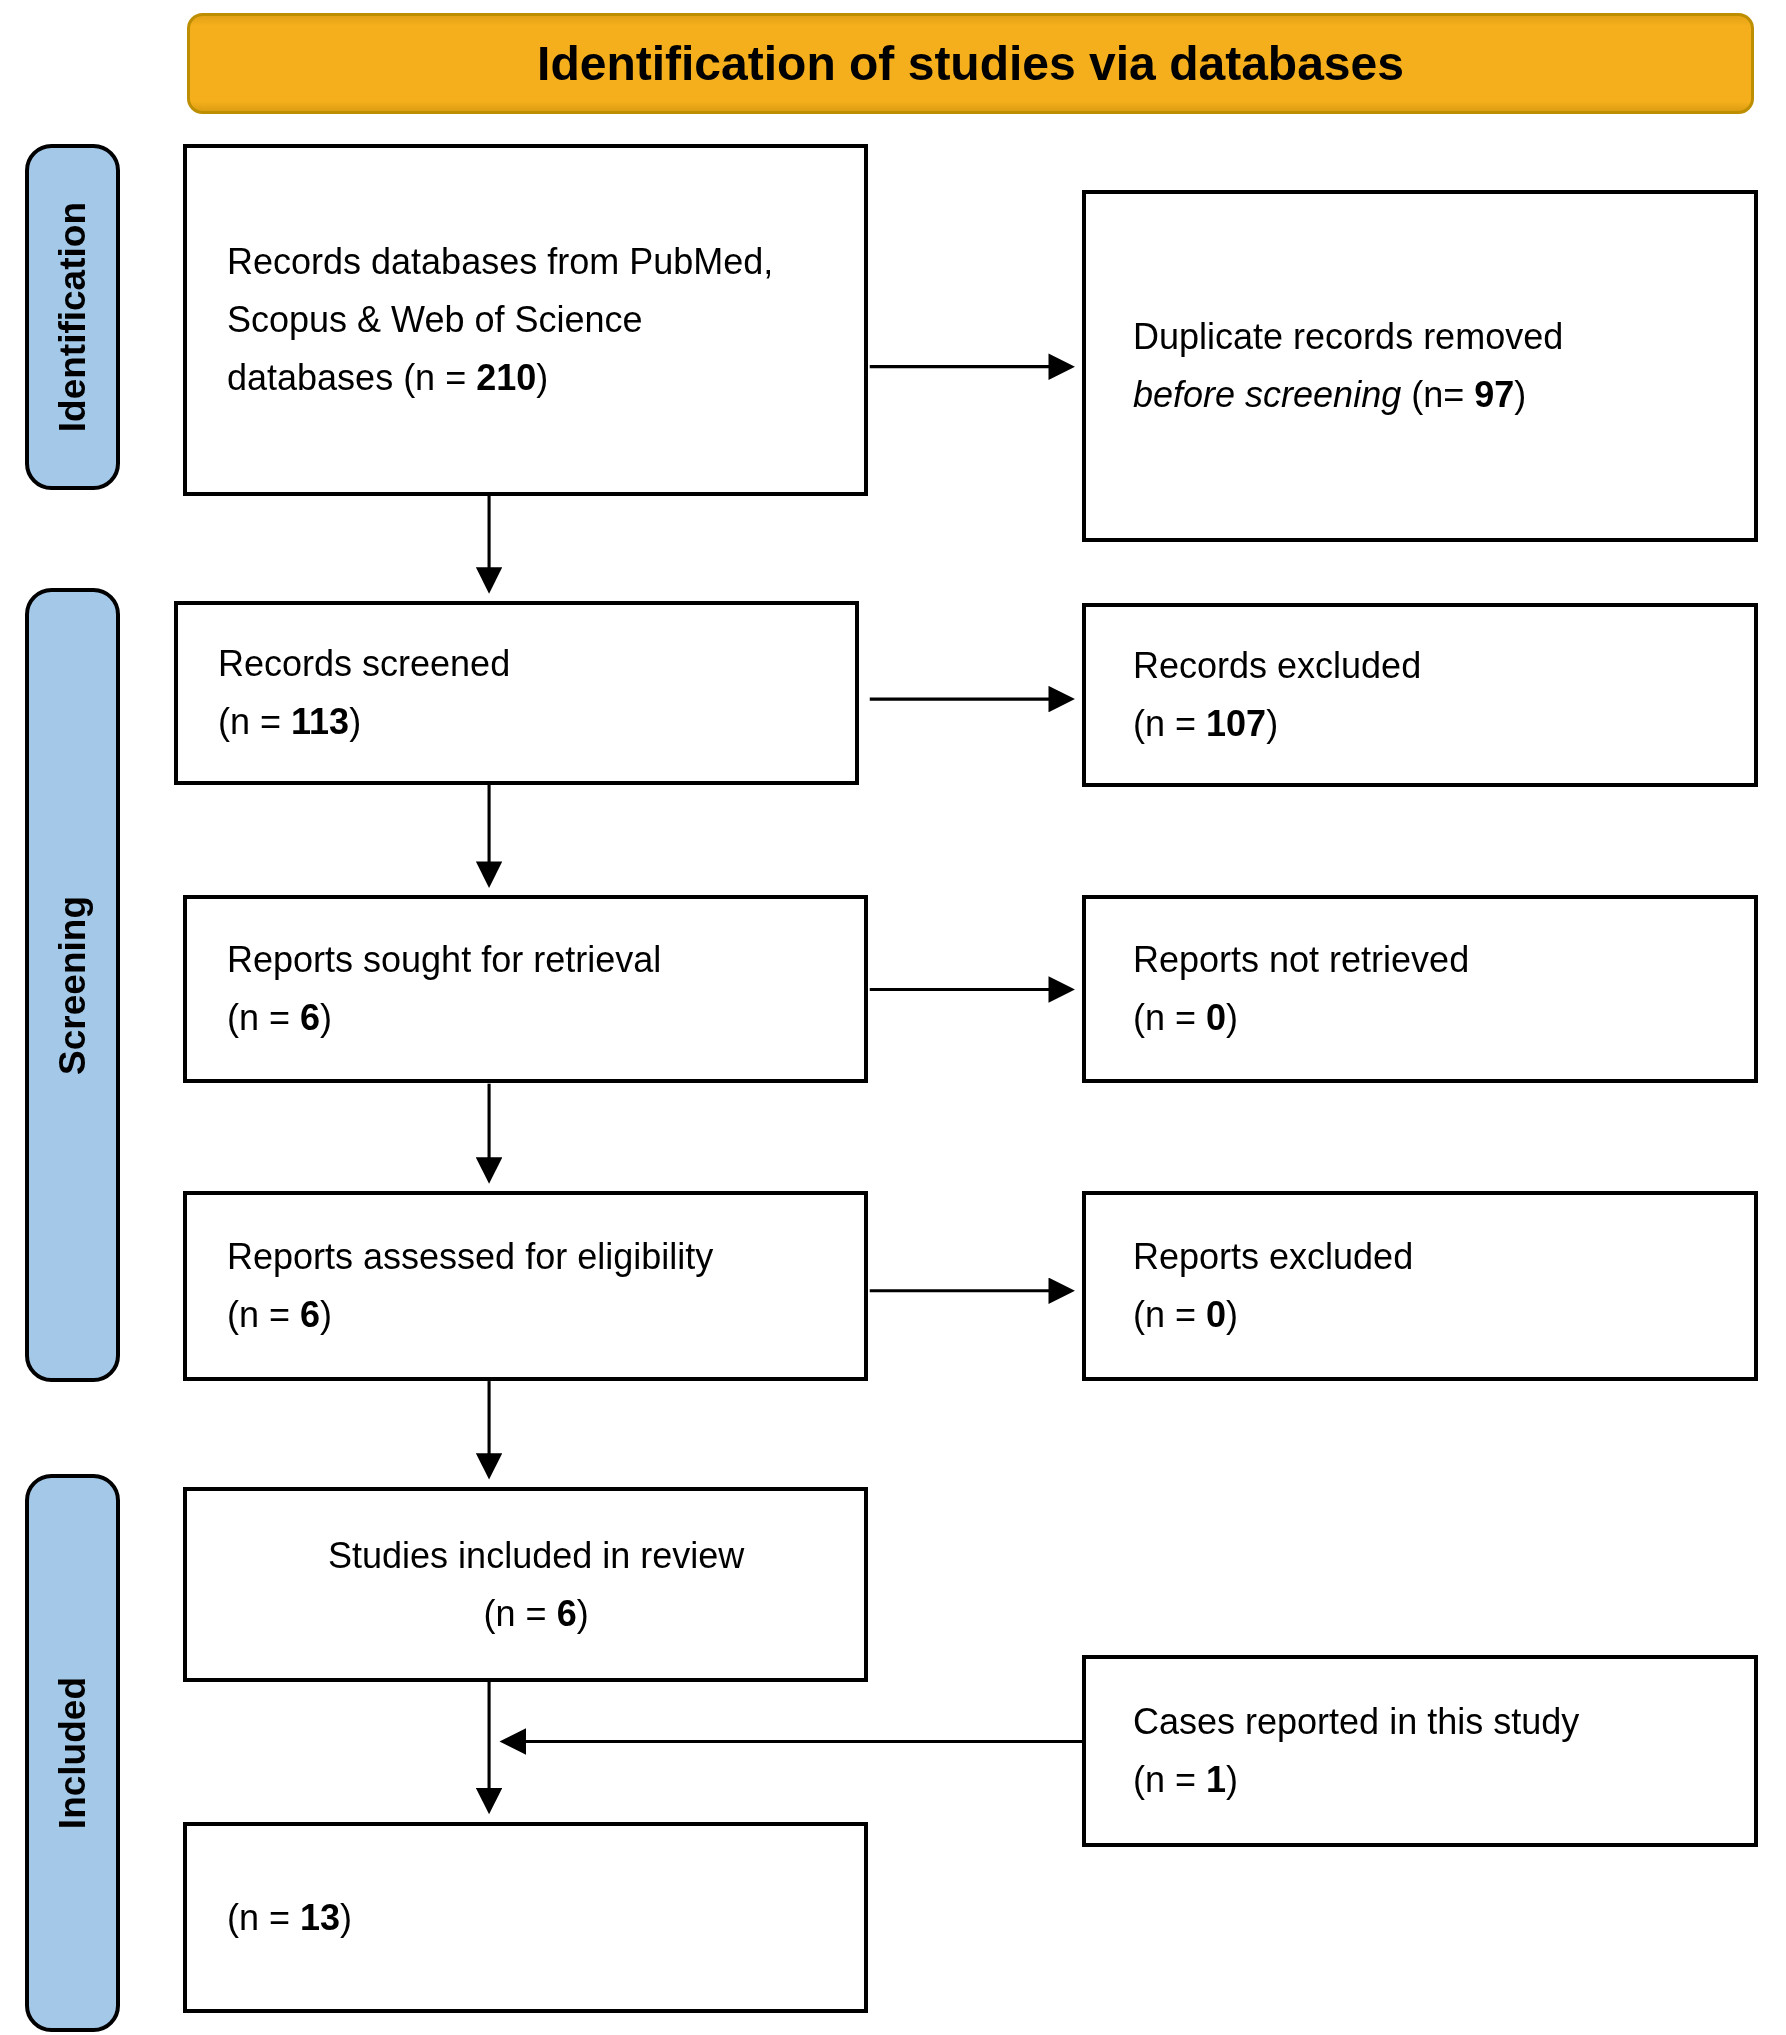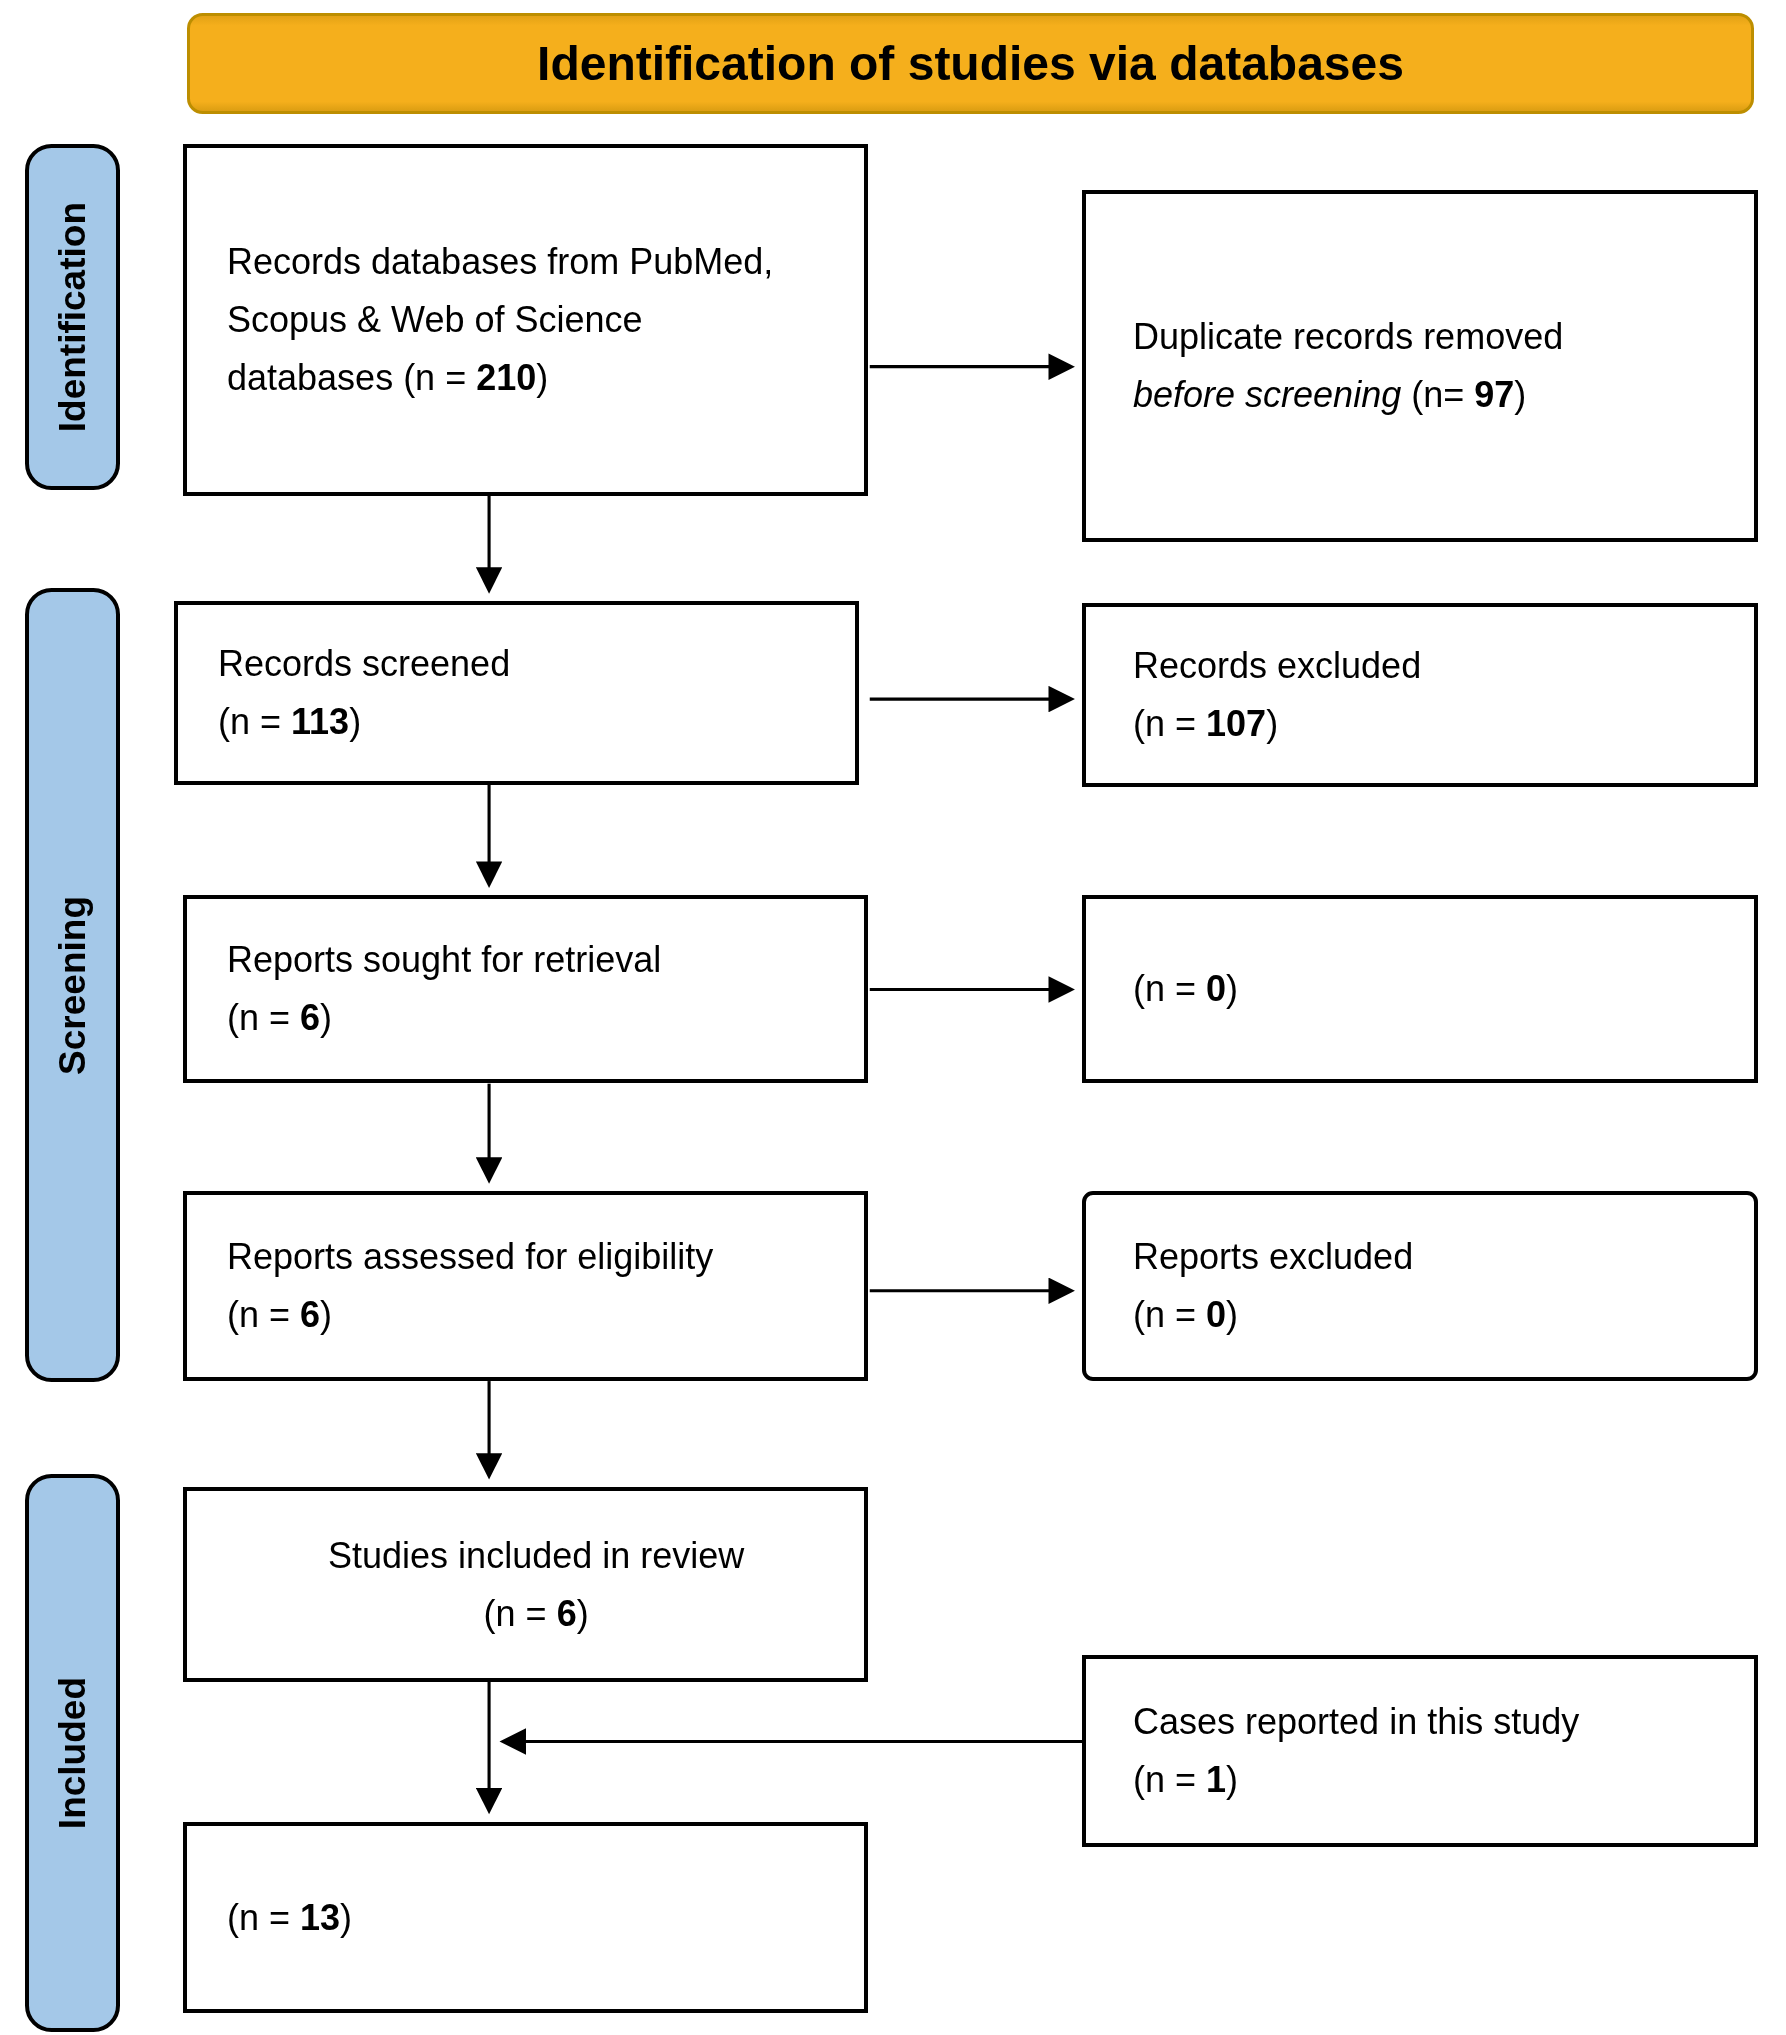--- a/index.html
+++ b/index.html
@@ -93,23 +93,24 @@
 
   <div class="box right" style="left:1082px;top:144px;width:676px;height:352px;margin-top:46px;">
       <div><span>Duplicate records removed</span></div>
       <div><span class="i">before screening</span><span> (n= </span><span class="b">97</span><span>)</span></div>
     </div>
   <div class="box right" style="left:1082px;top:603px;width:676px;height:184px;">
       <div><span>Records excluded</span></div>
       <div><span>(n = </span><span class="b">107</span><span>)</span></div>
     </div>
   <div class="box right" style="left:1082px;top:895px;width:676px;height:188px;">
+      <div><span>Reports not retrieved</span></div>
       <div><span>(n = </span><span class="b">0</span><span>)</span></div>
     </div>
-  <div class="box right" style="left:1082px;top:1191px;width:676px;height:190px;border-radius:11px;">
+  <div class="box right" style="left:1082px;top:1191px;width:676px;height:190px;">
       <div><span>Reports excluded</span></div>
       <div><span>(n = </span><span class="b">0</span><span>)</span></div>
     </div>
   <div class="box right" style="left:1082px;top:1655px;width:676px;height:192px;">
       <div><span>Cases reported in this study</span></div>
       <div><span>(n = </span><span class="b">1</span><span>)</span></div>
     </div>
 
   <svg class="arrows" width="1787" height="2035" viewBox="0 0 2295 2614">
     <defs>

